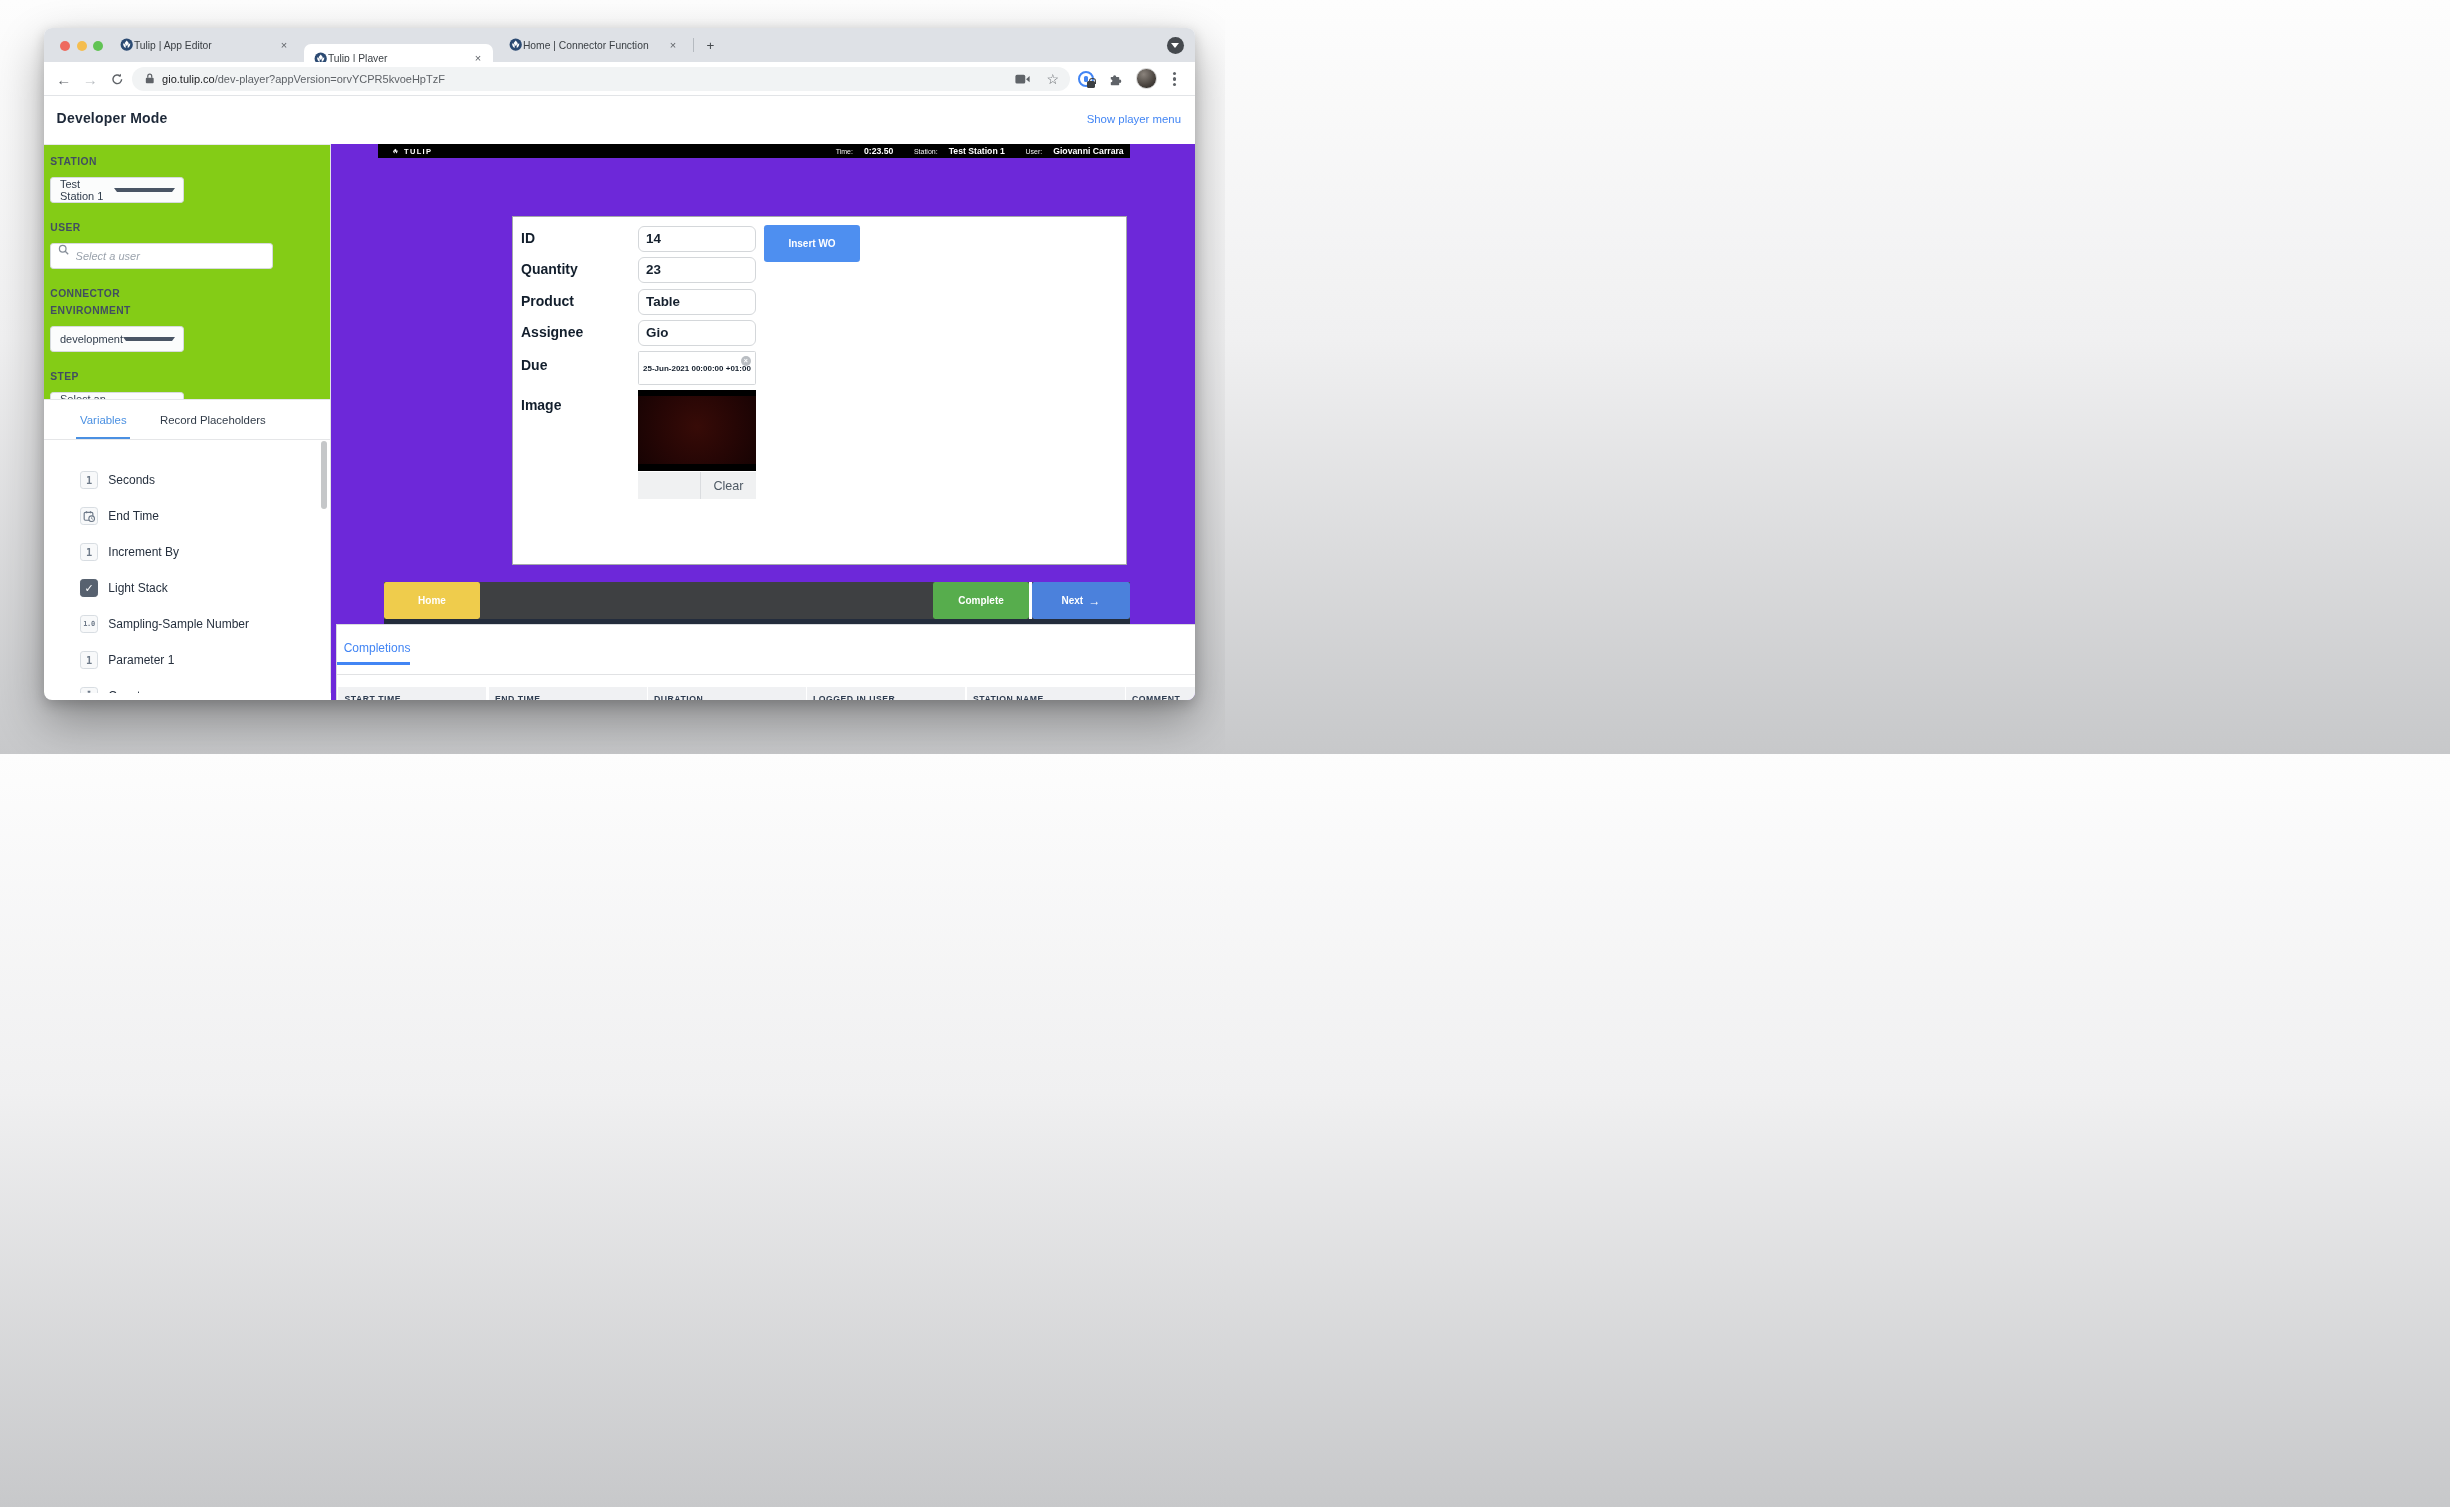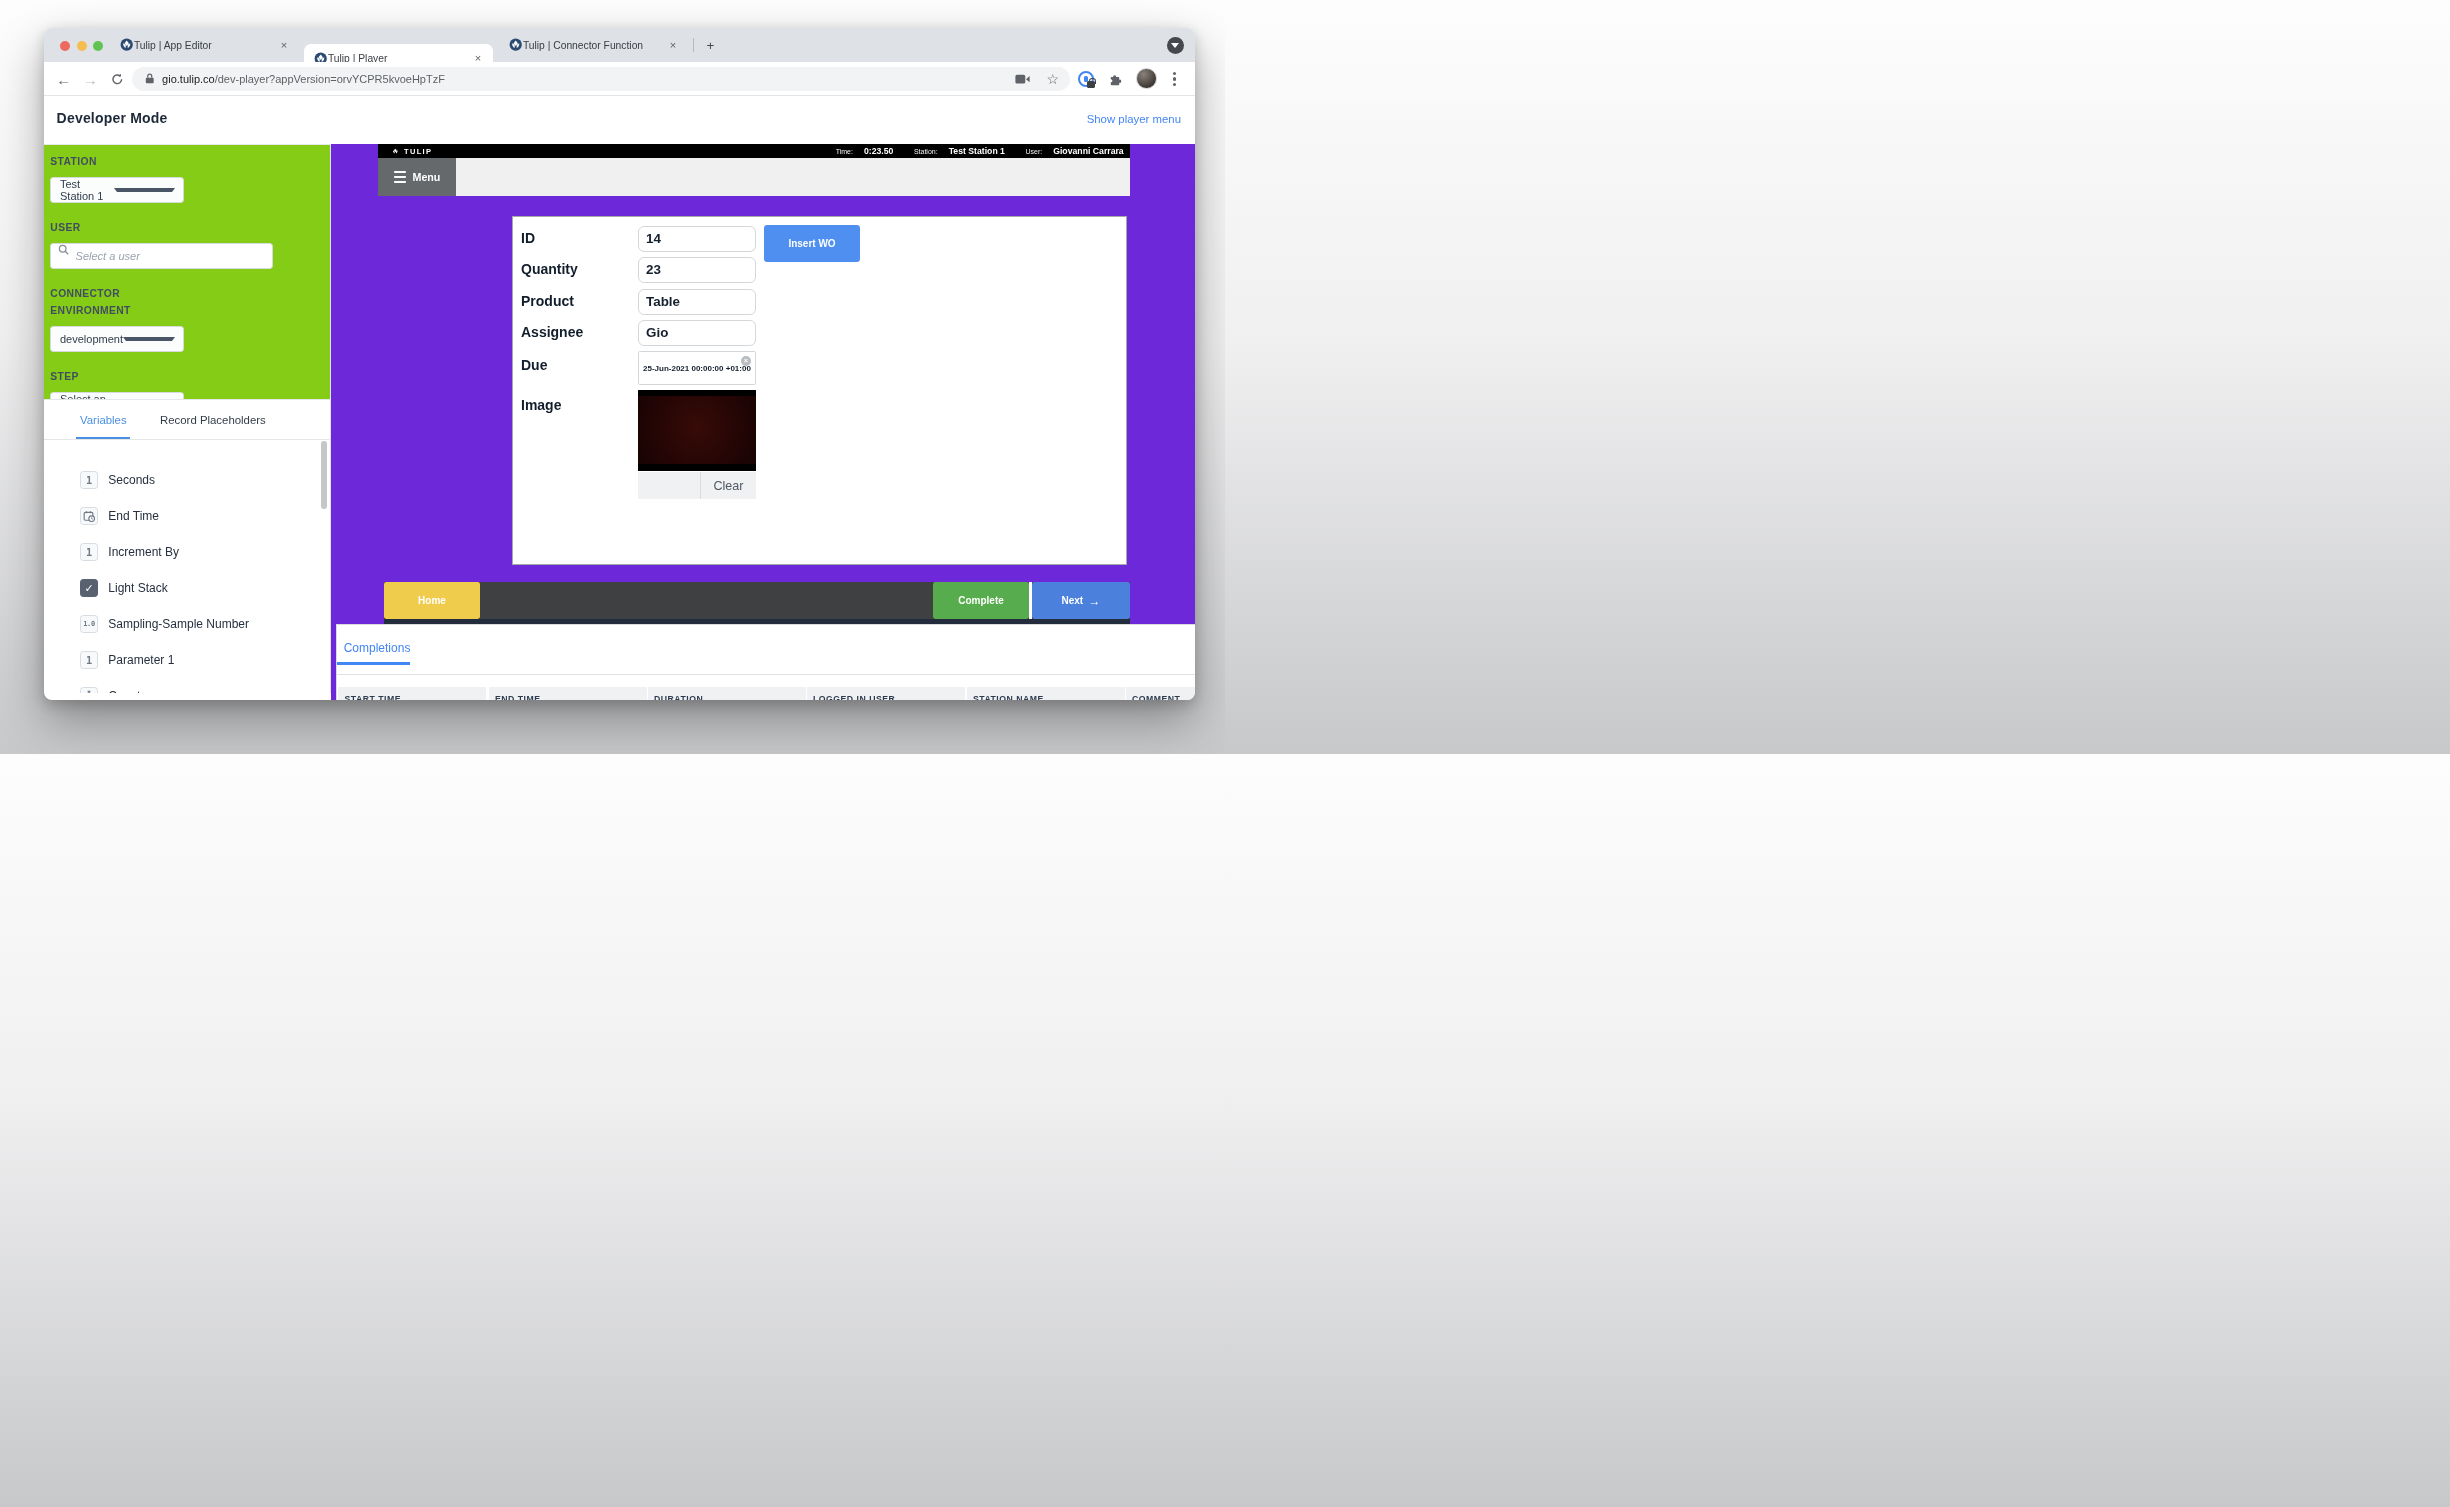--- a/index.html
+++ b/index.html
@@ -180,21 +180,21 @@
       <span class="close">×</span>
     </div>
 
     <div class="tab" style="left:455px">
       <svg class="favicon" viewBox="0 0 24 24">
         <circle cx="12" cy="12" r="11" fill="#2b4a72"></circle>
           <g style="color:#fff">
             <use href="#tulip-mark"></use>
           </g>
       </svg>
-      <span class="title">Tulip | Connector Function</span>
+      <span class="title">Home | Connector Function</span>
       <span class="close">×</span>
     </div>
 
     <div class="tab-sep" style="left:649px"></div>
     <div class="newtab" style="left:657px">+</div>
     <div class="tabsearch">
         <span class="tri"></span>
       </div>
   </div>
 
@@ -341,30 +341,20 @@
         <span class="bb-val">0:23.50</span>
         <span class="bb-gap"></span>
         <span class="bb-lab">Station:</span>
         <span class="bb-val">Test Station 1</span>
         <span class="bb-gap"></span>
         <span class="bb-lab">User:</span>
         <span class="bb-val">Giovanni Carrara</span>
       </span>
     </div>
 
-    <div class="menurow">
-      <div class="menubtn">
-        <span class="burger">
-            <i></i>
-            <i></i>
-            <i></i>
-          </span>
-        <span>Menu</span>
-      </div>
-    </div>
 
     <div class="card">
       <div class="flabel" style="top:12.6px">ID</div>
       <div class="fvalue" style="top:8.7px">14</div>
       <div class="flabel" style="top:44px">Quantity</div>
       <div class="fvalue" style="top:40px">23</div>
       <div class="flabel" style="top:76px">Product</div>
       <div class="fvalue" style="top:72px">Table</div>
       <div class="flabel" style="top:107px">Assignee</div>
       <div class="fvalue" style="top:103px">Gio</div>

